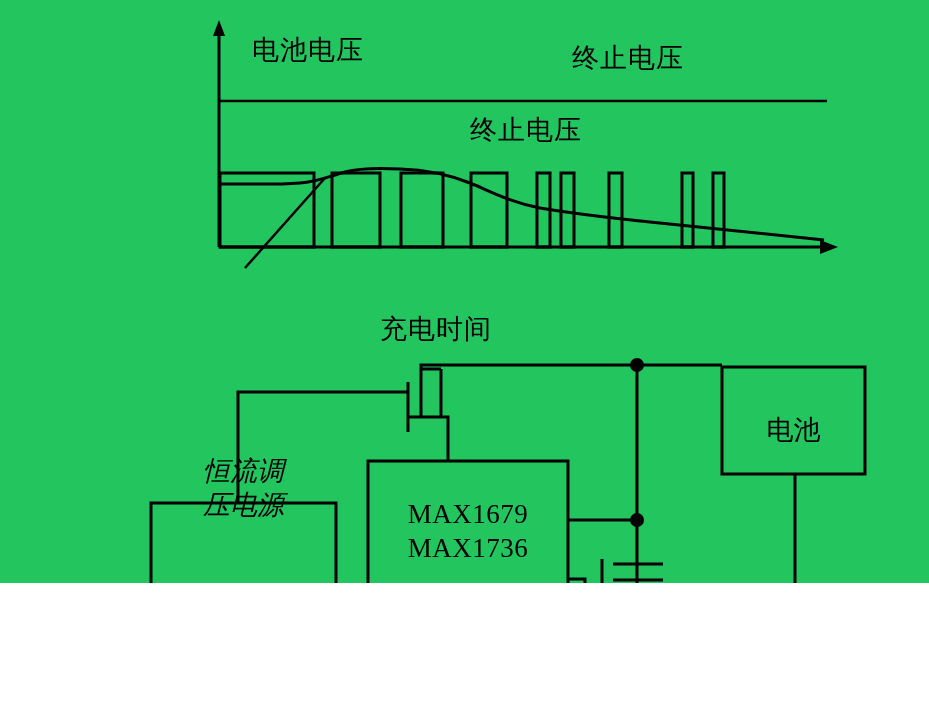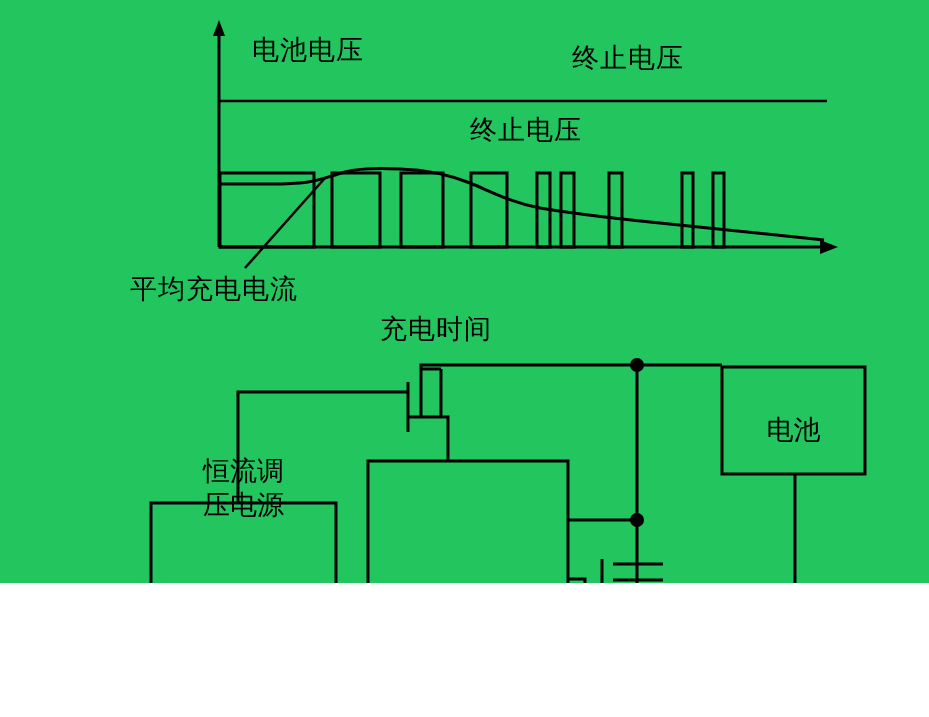--- a/index.html
+++ b/index.html
@@ -84,21 +84,20 @@
              C492,192 510,202 540,208
              C575,214 610,218 650,222
              C700,227 760,233 824,240" fill="none" stroke="#000" stroke-width="3"></path>
 
     <line x1="245" y1="268" x2="325" y2="178" stroke="#000" stroke-width="2.5"></line>
   </svg>
 
   <div class="label cn" style="left:252px; top:36px;">电池电压</div>
   <div class="label cn" style="left:549px; top:44px;margin-left:23px;">终止电压</div>
   <div class="label cn" style="left:470px; top:116px;">终止电压</div>
-  <div class="label cn" style="left:130px; top:275px;">平均充电电流</div>
   <div class="label cn" style="left:380px; top:275px;margin-top:40px;">充电时间</div>
 
   <svg width="929" height="360" style="top:357px;">
     <g stroke="#000" fill="none" stroke-width="3">
 
       <rect x="151" y="146" width="185" height="127"></rect>
 
       <rect x="368" y="104" width="200" height="170"></rect>
 
       <rect x="722" y="10" width="143" height="107"></rect>
@@ -136,19 +135,21 @@
     </g>
 
     <g fill="#000">
       <circle cx="637" cy="8" r="7"></circle>
       <circle cx="637" cy="163" r="7"></circle>
       <circle cx="637" cy="345" r="7"></circle>
       <circle cx="587" cy="345" r="7"></circle>
     </g>
   </svg>
 
-  <div class="box-label" style="left:151px; top:455px; width:185px;">恒流调
+  <div class="box-label" style="left:151px; top:455px; width:185px;font-style:italic;">恒流调
 压电源</div>
 
+  <div class="box-label mono-label" style="left:368px; top:498px; width:200px;">MAX1679
+MAX1736</div>
 
   <div class="box-label" style="left:722px; top:398px; width:143px;margin-top:16px;">电池</div>
 
 </div>
 
 </body></html>

